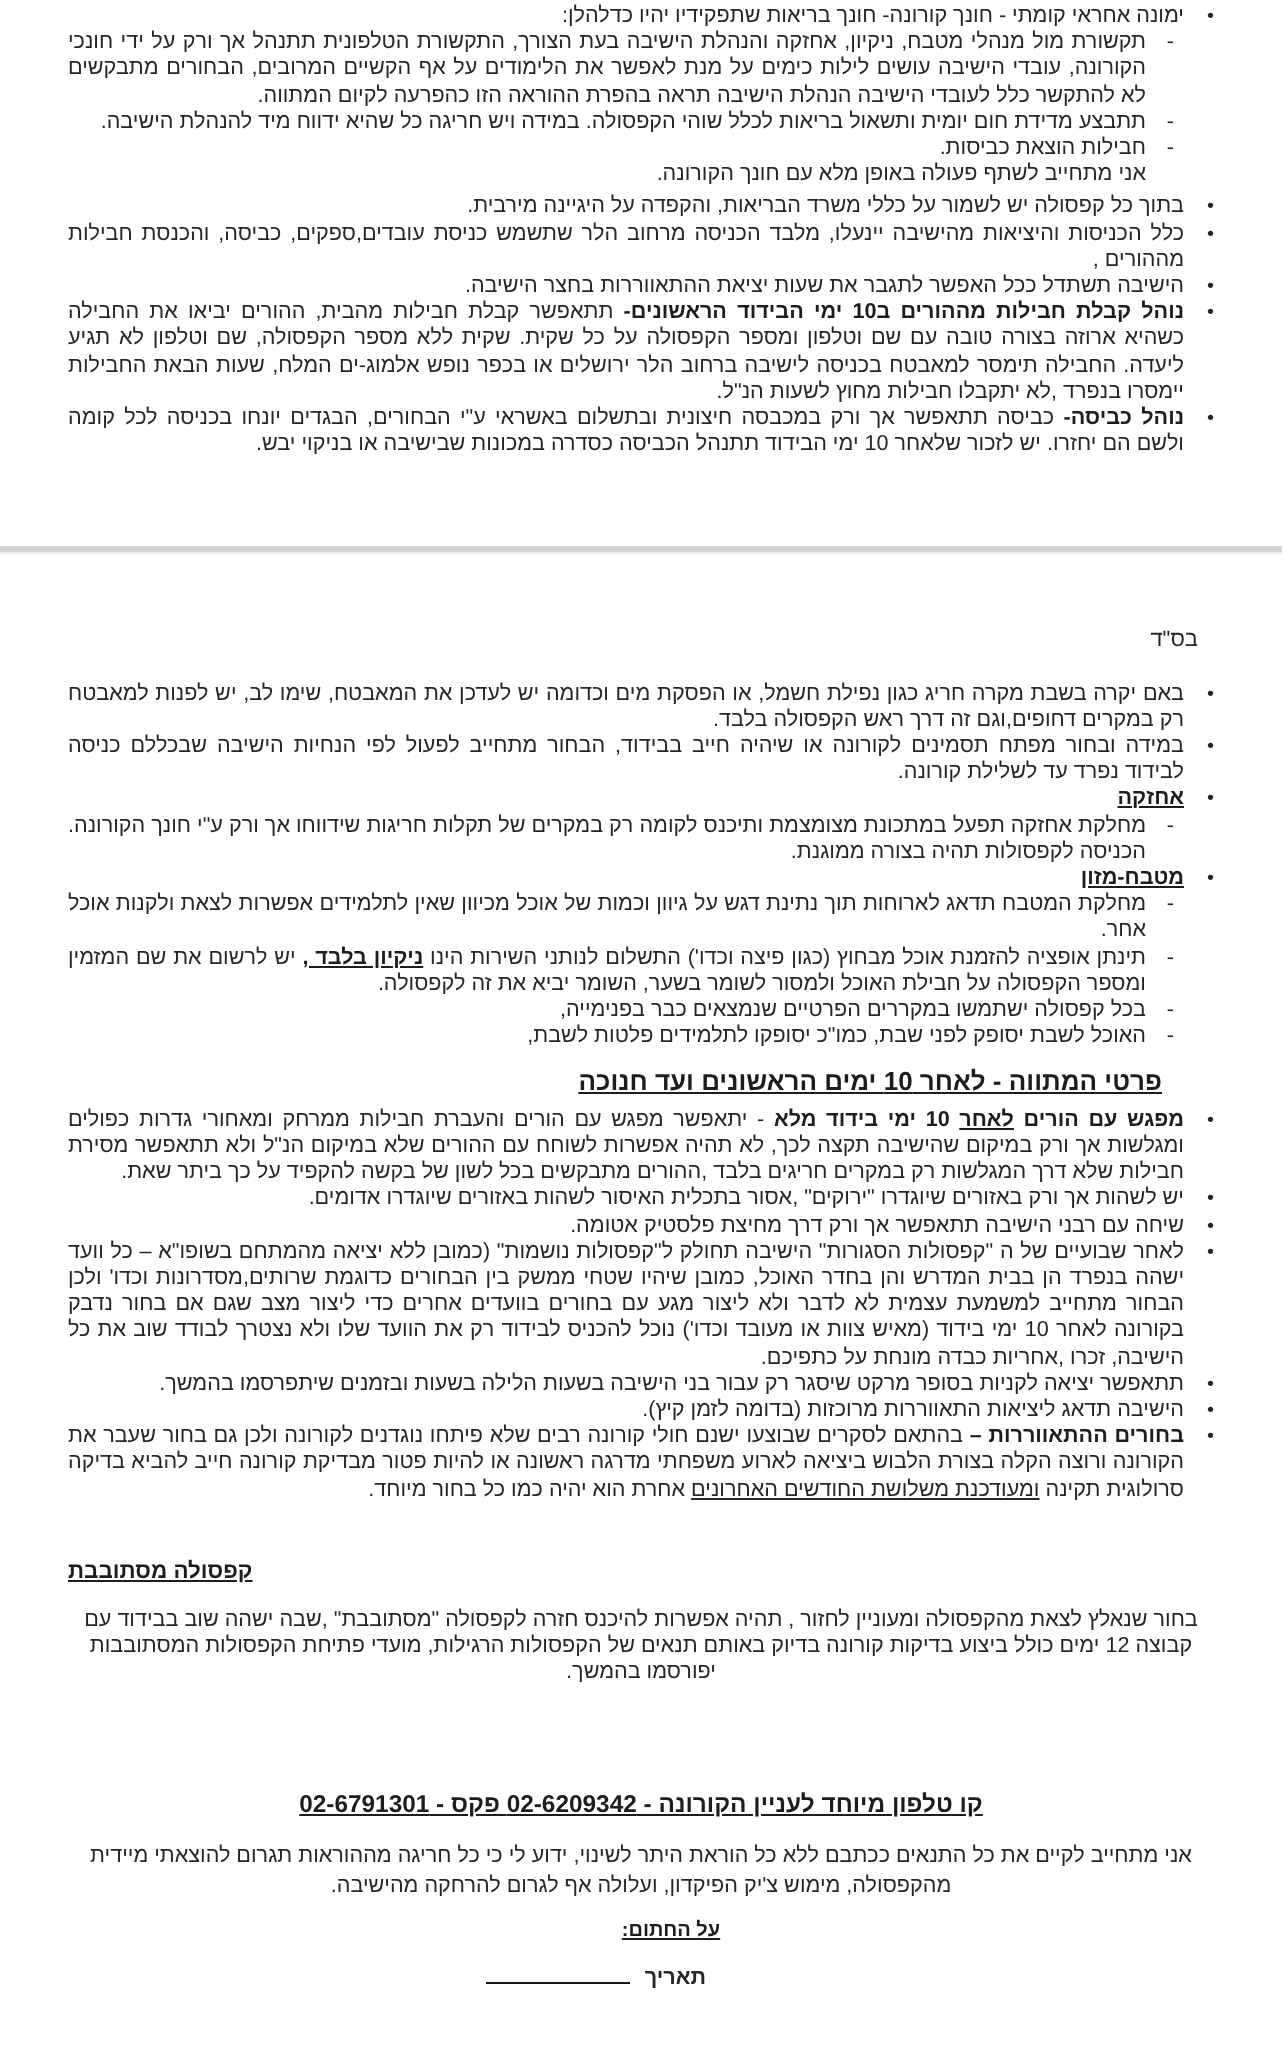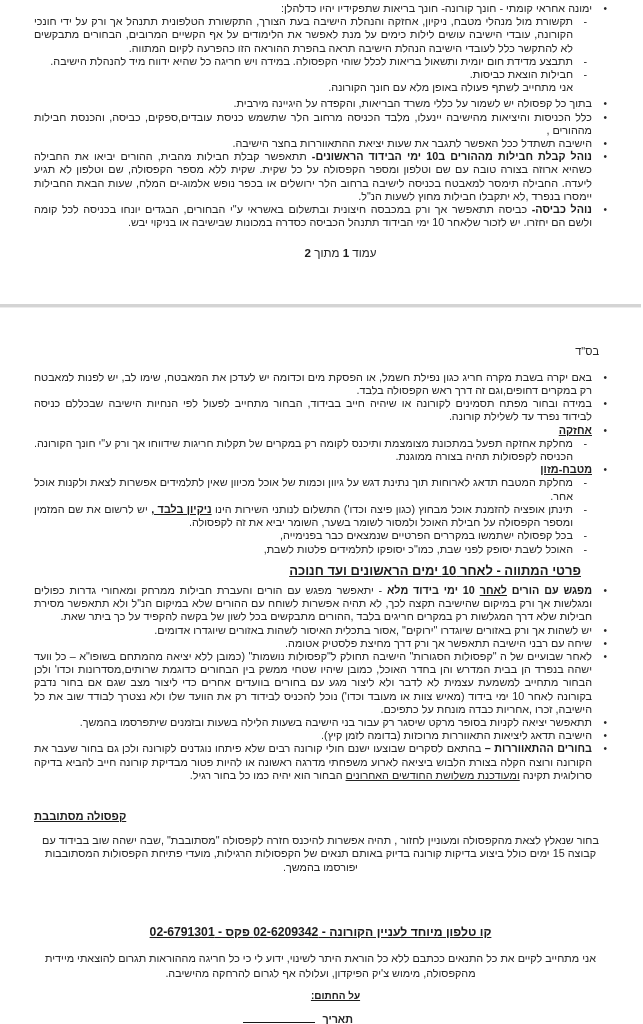--- a/index.html
+++ b/index.html
@@ -71,26 +71,20 @@
   </div>
   <div class="li b">
     <span class="mk">•</span>
     <div class="tx"><b>נוהל קבלת חבילות מההורים ב10 ימי הבידוד הראשונים-</b><span> תתאפשר קבלת חבילות מהבית, ההורים יביאו את החבילה כשהיא ארוזה בצורה טובה עם שם וטלפון ומספר הקפסולה על כל שקית. שקית ללא מספר הקפסולה, שם וטלפון לא תגיע ליעדה. החבילה תימסר למאבטח בכניסה לישיבה ברחוב הלר ירושלים  או בכפר נופש אלמוג-ים המלח, שעות הבאת החבילות יימסרו בנפרד ,לא יתקבלו חבילות מחוץ לשעות הנ"ל.</span></div>
   </div>
   <div class="li b">
     <span class="mk">•</span>
     <div class="tx"><b>נוהל כביסה-</b><span> כביסה תתאפשר אך ורק במכבסה חיצונית ובתשלום באשראי ע"י הבחורים, הבגדים יונחו בכניסה לכל קומה ולשם הם יחזרו. יש לזכור שלאחר 10 ימי הבידוד תתנהל הכביסה כסדרה במכונות שבישיבה או בניקוי יבש.</span></div>
   </div>
 
-  <div class="pagenum">
-    <span>עמוד</span>
-    <b>1</b>
-    <span>מתוך</span>
-    <b>2</b>
-  </div>
 
   <div class="page-divider"></div>
 
   <div class="bsd">בס"ד</div>
 
   <div class="p2list">
     <div class="li b">
       <span class="mk">•</span>
       <div class="tx">באם יקרה בשבת מקרה חריג כגון נפילת חשמל, או הפסקת מים וכדומה יש לעדכן את המאבטח, שימו לב, יש לפנות למאבטח  רק במקרים דחופים,וגם זה דרך ראש הקפסולה בלבד.</div>
     </div>
@@ -151,25 +145,25 @@
   <div class="li b">
     <span class="mk">•</span>
     <div class="tx">תתאפשר יציאה לקניות בסופר מרקט שיסגר רק עבור בני הישיבה בשעות הלילה בשעות ובזמנים שיתפרסמו בהמשך.</div>
   </div>
   <div class="li b">
     <span class="mk">•</span>
     <div class="tx">הישיבה תדאג ליציאות התאווררות מרוכזות (בדומה לזמן קיץ).</div>
   </div>
   <div class="li b">
     <span class="mk">•</span>
-    <div class="tx"><b>בחורים ההתאווררות – </b><span>בהתאם לסקרים שבוצעו ישנם חולי קורונה רבים שלא פיתחו נוגדנים לקורונה ולכן גם בחור שעבר את הקורונה ורוצה הקלה בצורת הלבוש ביציאה לארוע משפחתי מדרגה ראשונה או להיות פטור מבדיקת קורונה  חייב להביא בדיקה סרולוגית תקינה </span><span class="ul">ומעודכנת משלושת החודשים האחרונים</span><span> הבחור הוא יהיה כמו כל בחור רגיל.</span></div>
+    <div class="tx"><b>בחורים ההתאווררות – </b><span>בהתאם לסקרים שבוצעו ישנם חולי קורונה רבים שלא פיתחו נוגדנים לקורונה ולכן גם בחור שעבר את הקורונה ורוצה הקלה בצורת הלבוש ביציאה לארוע משפחתי מדרגה ראשונה או להיות פטור מבדיקת קורונה  חייב להביא בדיקה סרולוגית תקינה </span><span class="ul">ומעודכנת משלושת החודשים האחרונים</span><span> אחרת הוא יהיה כמו כל בחור מיוחד.</span></div>
   </div>
 
   <div class="hdr-center"><span class="bu">קפסולה מסתובבת</span></div>
-  <div class="para-center">בחור שנאלץ לצאת מהקפסולה ומעוניין לחזור , תהיה אפשרות להיכנס חזרה לקפסולה "מסתובבת" ,שבה ישהה שוב בבידוד עם קבוצה 15 ימים כולל ביצוע בדיקות קורונה  בדיוק באותם תנאים של הקפסולות הרגילות, מועדי פתיחת הקפסולות המסתובבות יפורסמו בהמשך.</div>
+  <div class="para-center">בחור שנאלץ לצאת מהקפסולה ומעוניין לחזור , תהיה אפשרות להיכנס חזרה לקפסולה "מסתובבת" ,שבה ישהה שוב בבידוד עם קבוצה 12 ימים כולל ביצוע בדיקות קורונה  בדיוק באותם תנאים של הקפסולות הרגילות, מועדי פתיחת הקפסולות המסתובבות יפורסמו בהמשך.</div>
 
   <div class="phone"><span class="bu">קו טלפון מיוחד לעניין הקורונה -  02-6209342  פקס -  02-6791301</span></div>
 
   <div class="commit">אני מתחייב לקיים את כל התנאים ככתבם ללא כל הוראת היתר לשינוי, ידוע לי כי כל חריגה מההוראות תגרום להוצאתי מיידית מהקפסולה, מימוש צ'יק הפיקדון, ועלולה אף לגרום להרחקה מהישיבה.</div>
 
   <div class="sig-hdr"><span class="bu">על החתום:</span></div>
 
   <div class="sig-row1">
     <span>תאריך</span>
     <span class="blank w72"></span>

